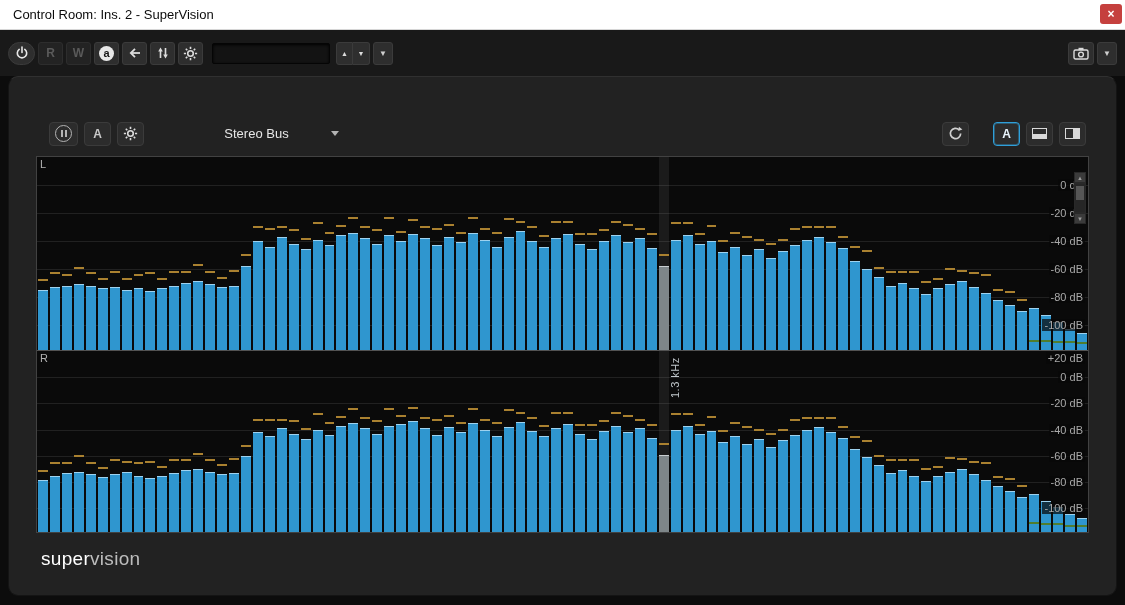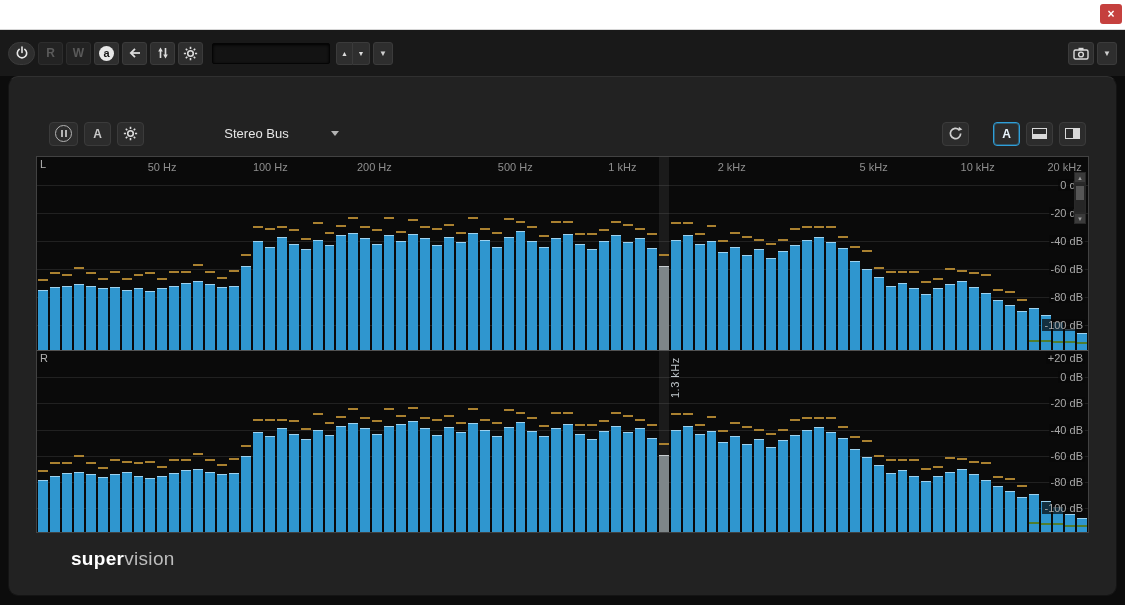--- a/index.html
+++ b/index.html
@@ -89,29 +89,30 @@
   .ss-btn { width:12px; height:11px; background:#3b3b3b; border:1px solid #292929;
     color:#9b9b9b; font-size:6px; display:flex; align-items:center; justify-content:center; }
   .ss-track { height:30px; background:#262626; border:1px solid #292929; position:relative; }
   .ss-thumb { position:absolute; left:1px; right:1px; top:2px; height:14px; background:#565656; }
   
   .sv-footer { position:absolute; left:0; right:0; bottom:0; height:62px; display:flex;
     align-items:center; justify-content:space-between; padding:0 30px 10px 32px; }
   .steinberg { display:flex; align-items:center; gap:9px; color:#f2f2f2; font-size:19px;
     font-weight:bold; letter-spacing:.3px; }
   .supervision { font-size:19px; color:#ffffff; letter-spacing:.3px; }
-  .supervision b { font-weight:bold;margin-left:30px; }
+  .supervision b { font-weight:normal; }
   .supervision span { color:#bdbdbd; font-weight:normal; }
 </style>
 </head>
 <body>
 
 <div class="window">
 
   <div class="titlebar">
+    <span class="title">Control Room: Ins. 2 - SuperVision</span>
     <button class="close-btn">
       <span>×</span>
     </button>
   </div>
 
   <div class="toolbar">
     <button class="tbtn round">
       <svg width="14" height="14" viewBox="0 0 14 14">
         <path d="M7 1v5.5" stroke="#e8e8e8" stroke-width="1.6" fill="none" stroke-linecap="round"></path>
         <path d="M4.2 3.4a4.7 4.7 0 1 0 5.6 0" fill="none" stroke="#e8e8e8" stroke-width="1.6" stroke-linecap="round"></path>
@@ -587,31 +588,20 @@
               <div class="peak peak-floor" style="bottom: 2.89855%;"></div>
             </div>
           </div>
           <div class="chan-label">L</div>
           <div class="db-label" style="top: 14.4928%;">0 dB</div>
           <div class="db-label" style="top: 28.9855%;">-20 dB</div>
           <div class="db-label" style="top: 43.4783%;">-40 dB</div>
           <div class="db-label" style="top: 57.971%;">-60 dB</div>
           <div class="db-label" style="top: 72.4638%;">-80 dB</div>
           <div class="db-label" style="top: 86.9565%;">-100 dB</div>
-          <div class="freq-labels">
-            <span class="freq-label" style="left: 11.9%;">50 Hz</span>
-            <span class="freq-label" style="left: 22.2%;">100 Hz</span>
-            <span class="freq-label" style="left: 32.1%;">200 Hz</span>
-            <span class="freq-label" style="left: 45.5%;">500 Hz</span>
-            <span class="freq-label" style="left: 55.7%;">1 kHz</span>
-            <span class="freq-label" style="left: 66.1%;">2 kHz</span>
-            <span class="freq-label" style="left: 79.6%;">5 kHz</span>
-            <span class="freq-label" style="left: 89.5%;">10 kHz</span>
-            <span class="freq-label edge" style="left: 99.4%;">20 kHz</span>
-          </div>
         </div>
         <div class="panel panel-r">
           <div class="gridline" style="top: 14.4928%;"></div>
           <div class="gridline" style="top: 28.9855%;"></div>
           <div class="gridline" style="top: 43.4783%;"></div>
           <div class="gridline" style="top: 57.971%;"></div>
           <div class="gridline" style="top: 72.4638%;"></div>
           <div class="gridline" style="top: 86.9565%;"></div>
           <div class="bars">
             <div class="bar-col">

